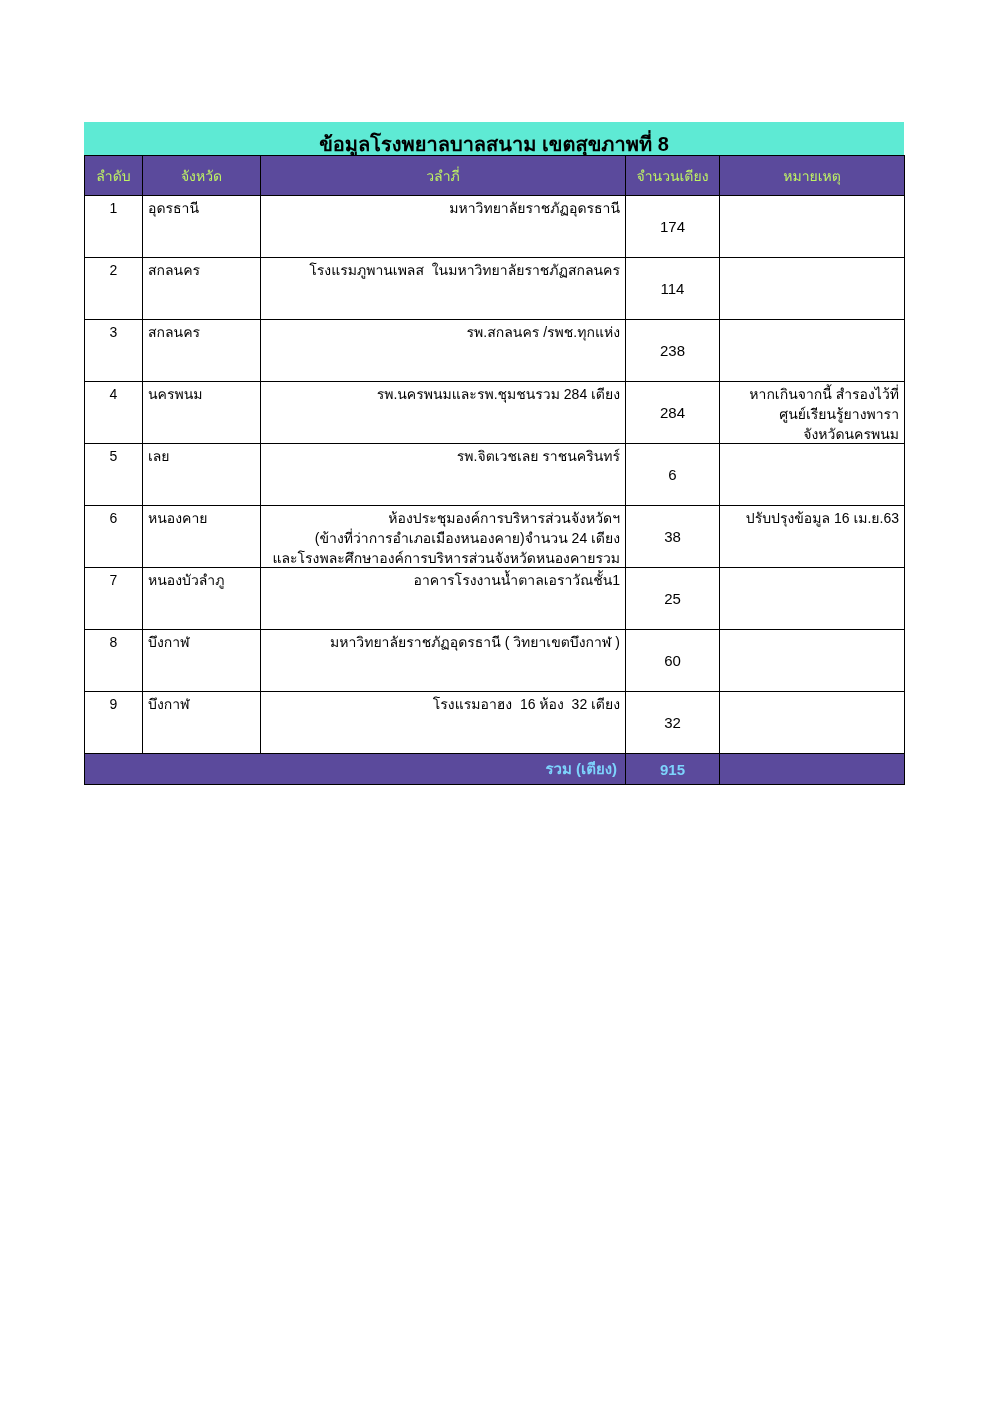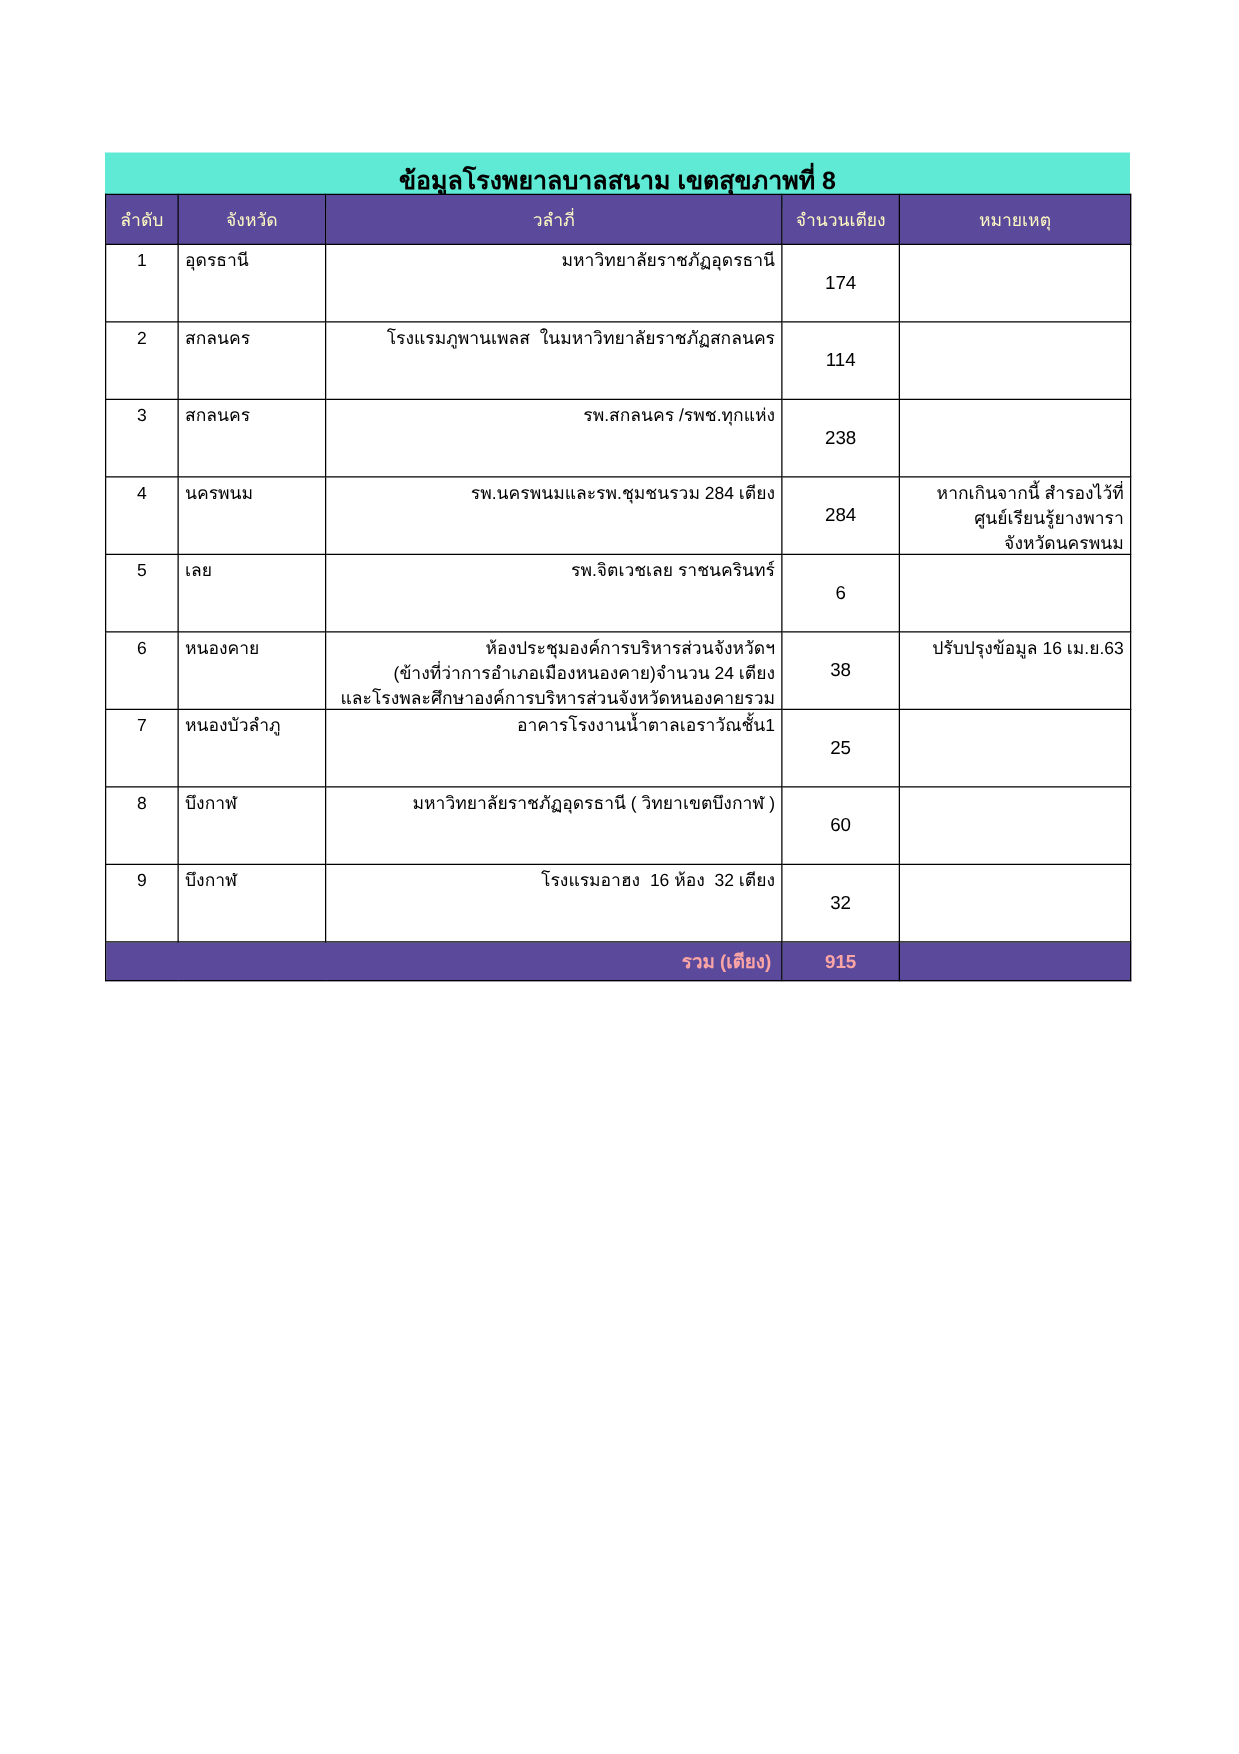--- a/index.html
+++ b/index.html
@@ -26,37 +26,37 @@
   }
   table.data col.c-no     { width:58px; }
   table.data col.c-prov   { width:118px; }
   table.data col.c-loc    { width:365px; }
   table.data col.c-beds   { width:94px; }
   table.data col.c-remark { width:185px; }
 
   th, td { border:1px solid #000; padding:0; vertical-align:top; }
 
   th {
-    background:#5b4a9c; color:#fef9c3;
+    background:#5b4a9c; color:#bef264;
     height:40px; font-weight:normal; font-size:14px;
     text-align:center; vertical-align:middle;
   }
 
   .cellbox {
     height:61px; overflow:hidden;
     padding:2px 5px; line-height:20px;
   }
   .cellbox.t-center { text-align:center; }
   .cellbox.prewrap  { white-space:pre-wrap;text-align:right; }
   .cellbox.v-mid {
     display:flex; align-items:center; justify-content:center;
     font-size:15px; padding:0;
   }
 
-  tr.total-row td { background:#5b4a9c; color:#fca5a5; }
+  tr.total-row td { background:#5b4a9c; color:#7dd3fc; }
   .totalbox {
     height:30px; overflow:hidden;
     display:flex; align-items:center;
     font-weight:bold; font-size:15px;
   }
   .totalbox.label { justify-content:flex-end; padding-right:8px; }
   .totalbox.value { justify-content:center; }
 </style>
 </head>
 <body>

